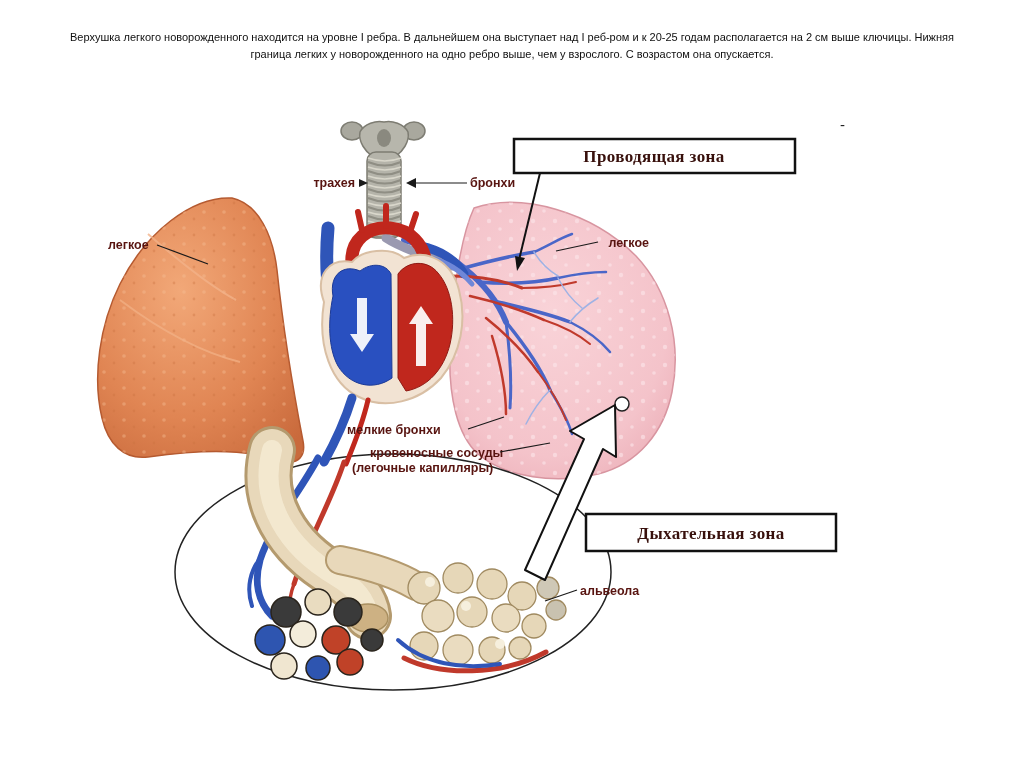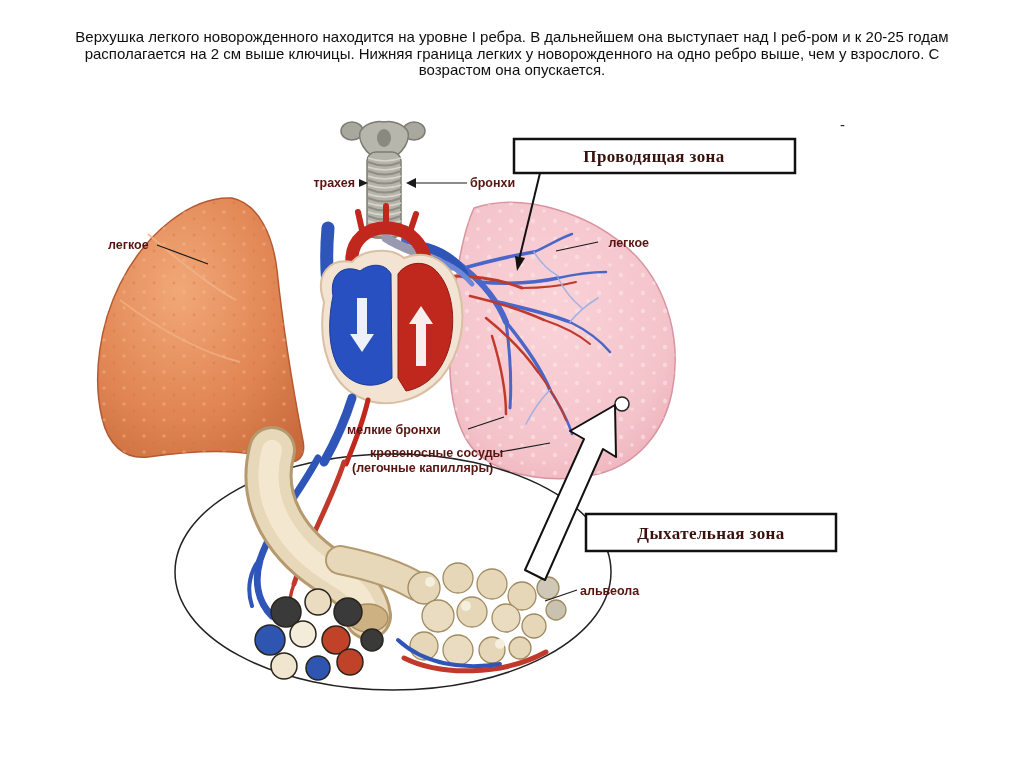--- a/index.html
+++ b/index.html
@@ -1,20 +1,20 @@
 <!DOCTYPE html>
 <html><head>
 <meta charset="utf-8">
 <style>
   html,body{margin:0;padding:0;background:#fff;}
   .slide{position:relative;width:1024px;height:767px;background:#fff;overflow:hidden;
          font-family:"Liberation Sans",sans-serif;}
   .header{position:absolute;top:22px;left:0;width:100%;text-align:center;z-index:3;}
   .title{font-size:22px;font-weight:400;color:#141414;margin:0;letter-spacing:.3px;}
-  .body-text{width:916px;margin:7px auto 0;font-size:15px;line-height:16.5px;color:#0f0f0f;}
+  .body-text{width:916px;margin:7px auto 0;font-size:11px;line-height:16.5px;color:#0f0f0f;}
   .stray{position:absolute;left:840px;top:116px;font-size:15px;color:#222;z-index:2;}
   svg.diagram{position:absolute;left:0;top:0;z-index:1;}
   .lbl{font:bold 12.5px "Liberation Sans",sans-serif;fill:#581410;}
   .zone{font:bold 17px "Liberation Serif",serif;fill:#38100c;letter-spacing:.4px;}
   .ptr{stroke:#1a1a1a;stroke-width:1.2;fill:none;}
 </style>
 </head>
 <body>
 
 <div class="slide">

